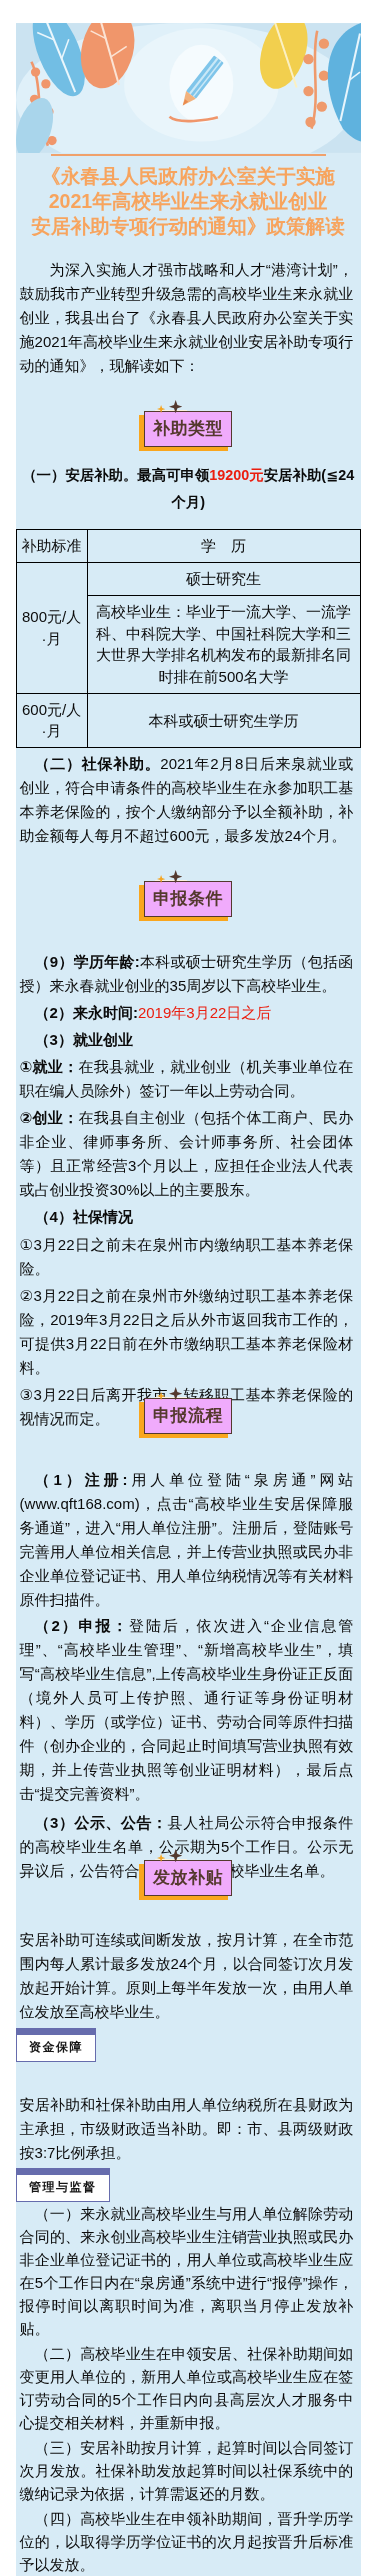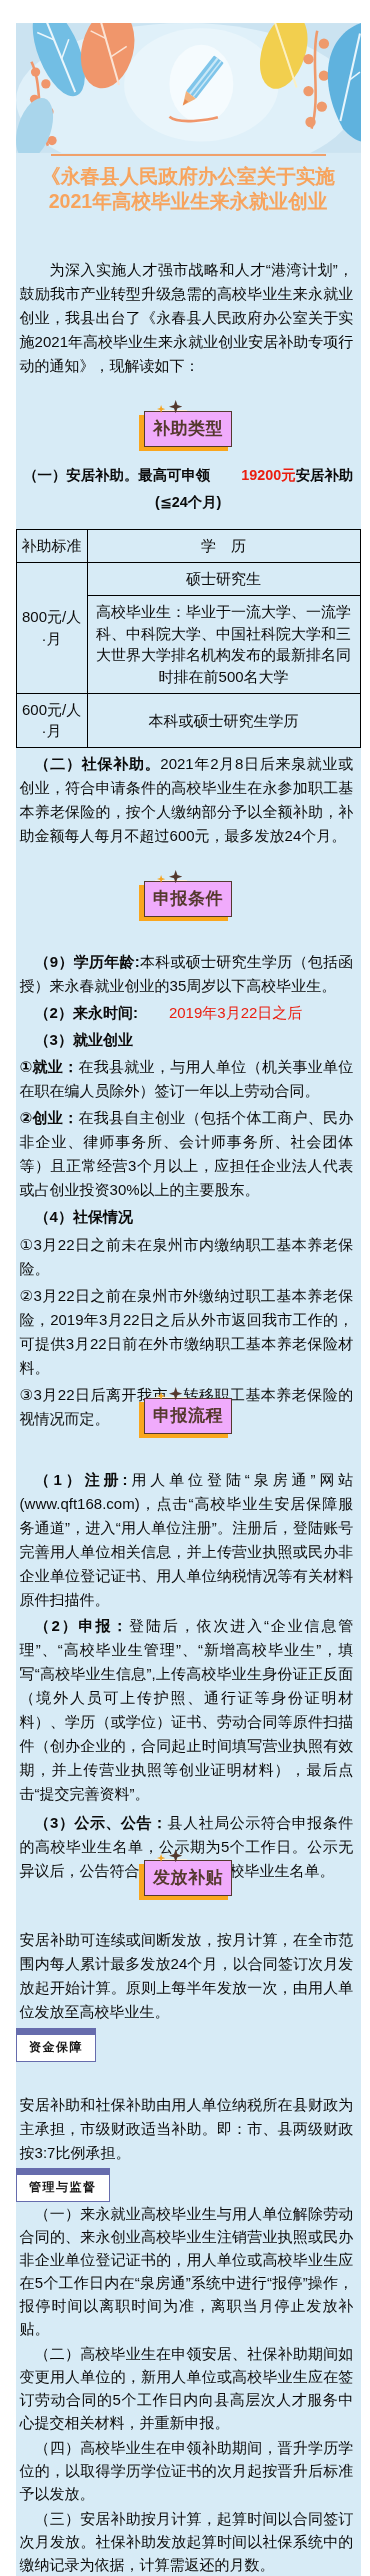--- a/index.html
+++ b/index.html
@@ -5,21 +5,21 @@
   html,body{margin:0;padding:0;}
   body{font-family:"Liberation Sans","DejaVu Sans",sans-serif;color:#0b0b0b;}
   .page{position:relative;width:371px;height:3275px;background:#ffffff;overflow:hidden;}
   .content{position:absolute;left:15.5px;top:23px;width:345px;height:3156px;background:#D7EBF6;overflow:hidden;}
   .abs{position:absolute;left:0;width:100%;box-sizing:border-box;}
   .txt{padding:0 7.2px 0 4.1px;font-size:15px;line-height:24px;text-align:justify;}
   .txt p{margin:0 0 4.1px 0;}
   .ind{text-indent:1em;}
   .ind2{text-indent:2em;}
   .b{font-weight:bold;}
-  .red{color:#EB1D0E;padding-left:31px;}
+  .red{color:#EB1D0E;}
   
   .banner{position:absolute;top:0;left:0;}
   .divider{position:absolute;left:35px;width:275px;height:1.5px;background:#F0A16B;}
   .title{position:absolute;left:0;width:100%;text-align:center;color:#F7A45E;
          font-size:19.6px;line-height:25px;font-weight:bold;}
   .title div{margin:0;}
   
   .badge-wrap{position:absolute;left:0;width:100%;text-align:center;}
   .badge{position:relative;display:inline-block;margin-top:8.2px;}
   .badge::before{content:"";position:absolute;left:-4.6px;top:4.1px;width:100%;height:100%;background:#F9A61E;}
@@ -111,20 +111,21 @@
         <polygon points="357,160 365,160 361,172" fill="#E98A4E"></polygon>
       </g>
       <path d="M298 182 Q 310 192 345 190 Q 375 188 392 183" stroke="#F0966B" stroke-width="5" fill="none"></path>
     </svg>
 
     <div class="divider" style="top:131px"></div>
 
     <div class="title" style="top:141px">
       <div>《永春县人民政府办公室关于实施</div>
       <div>2021年高校毕业生来永就业创业</div>
+      <div>安居补助专项行动的通知》政策解读</div>
     </div>
 
     <div class="abs txt" style="top:235px">
       <p class="ind2">为深入实施人才强市战略和人才“港湾计划”，鼓励我市产业转型升级急需的高校毕业生来永就业创业，我县出台了《永春县人民政府办公室关于实施2021年高校毕业生来永就业创业安居补助专项行动的通知》，现解读如下：</p>
     </div>
 
     <div class="badge-wrap" style="top:380px">
       <div class="badge">
         <div class="badge-box">补助类型</div>
         <div class="badge-gapcover"></div>
@@ -177,21 +178,21 @@
         <svg class="spark spark-lg" width="13.4" height="13.4" viewBox="0 0 24 24">
           <path d="M12 0 L15 9 L24 12 L15 15 L12 24 L9 15 L0 12 L9 9 Z" fill="#54392E"></path>
           </svg>
       </div>
     </div>
 
     <div class="abs txt" style="top:927px">
       <p class="ind" style="margin-bottom:3.1px"><span class="b">（9）学历年龄:</span><span>本科或硕士研究生学历（包括函授）来永春就业创业的35周岁以下高校毕业生。</span></p>
       <p class="ind" style="margin-bottom:3.1px"><span class="b">（2）来永时间:</span><span class="red">2019年3月22日之后</span></p>
       <p class="ind" style="margin-bottom:3.1px"><span class="b">（3）就业创业</span></p>
-      <p style="margin-bottom:3.1px"><span class="b">①就业：</span><span>在我县就业，与用人单位（机关事业单位在职在编人员除外）签订一年以上劳动合同。</span></p>
+      <p style="margin-bottom:3.1px"><span class="b">①就业：</span><span>在我县就业，就业创业（机关事业单位在职在编人员除外）签订一年以上劳动合同。</span></p>
       <p style="margin-bottom:3.1px"><span class="b">②创业：</span><span>在我县自主创业（包括个体工商户、民办非企业、律师事务所、会计师事务所、社会团体等）且正常经营3个月以上，应担任企业法人代表或占创业投资30%以上的主要股东。</span></p>
       <p class="ind" style="margin-bottom:3.1px"><span class="b">（4）社保情况</span></p>
       <p style="margin-bottom:3.1px"><span>①3月22日之前未在泉州市内缴纳职工基本养老保险。</span></p>
       <p style="margin-bottom:3.1px"><span>②3月22日之前在泉州市外缴纳过职工基本养老保险，2019年3月22日之后从外市返回我市工作的，可提供3月22日前在外市缴纳职工基本养老保险材料。</span></p>
       <p style="margin-bottom:3.1px"><span>③3月22日后离开我市，转移职工基本养老保险的视情况而定。</span></p>
     </div>
 
     <div class="badge-wrap" style="top:1367px">
       <div class="badge">
         <div class="badge-box">申报流程</div>
@@ -238,20 +239,20 @@
     </div>
 
     <div class="pbox" style="top:2145px">
       <div class="pbar"></div>
       <div class="pboxin">管理与监督</div>
     </div>
 
     <div class="abs txt" style="top:2179px;line-height:23px;">
       <p class="ind" style="margin-bottom:2.1px">（一）来永就业高校毕业生与用人单位解除劳动合同的、来永创业高校毕业生注销营业执照或民办非企业单位登记证书的，用人单位或高校毕业生应在5个工作日内在“泉房通”系统中进行“报停”操作，报停时间以离职时间为准，离职当月停止发放补贴。</p>
       <p class="ind" style="margin-bottom:2.1px">（二）高校毕业生在申领安居、社保补助期间如变更用人单位的，新用人单位或高校毕业生应在签订劳动合同的5个工作日内向县高层次人才服务中心提交相关材料，并重新申报。</p>
+      <p class="ind" style="margin-bottom:2.1px">（三）安居补助按月计算，起算时间以合同签订次月发放。社保补助发放起算时间以社保系统中的缴纳记录为依据，计算需返还的月数。</p>
       <p class="ind" style="margin-bottom:2.1px">（四）高校毕业生在申领补助期间，晋升学历学位的，以取得学历学位证书的次月起按晋升后标准予以发放。</p>
-      <p class="ind" style="margin-bottom:2.1px">（三）安居补助按月计算，起算时间以合同签订次月发放。社保补助发放起算时间以社保系统中的缴纳记录为依据，计算需返还的月数。</p>
 
     </div>
 
   </div>
 </div>
 
 
 </body></html>

